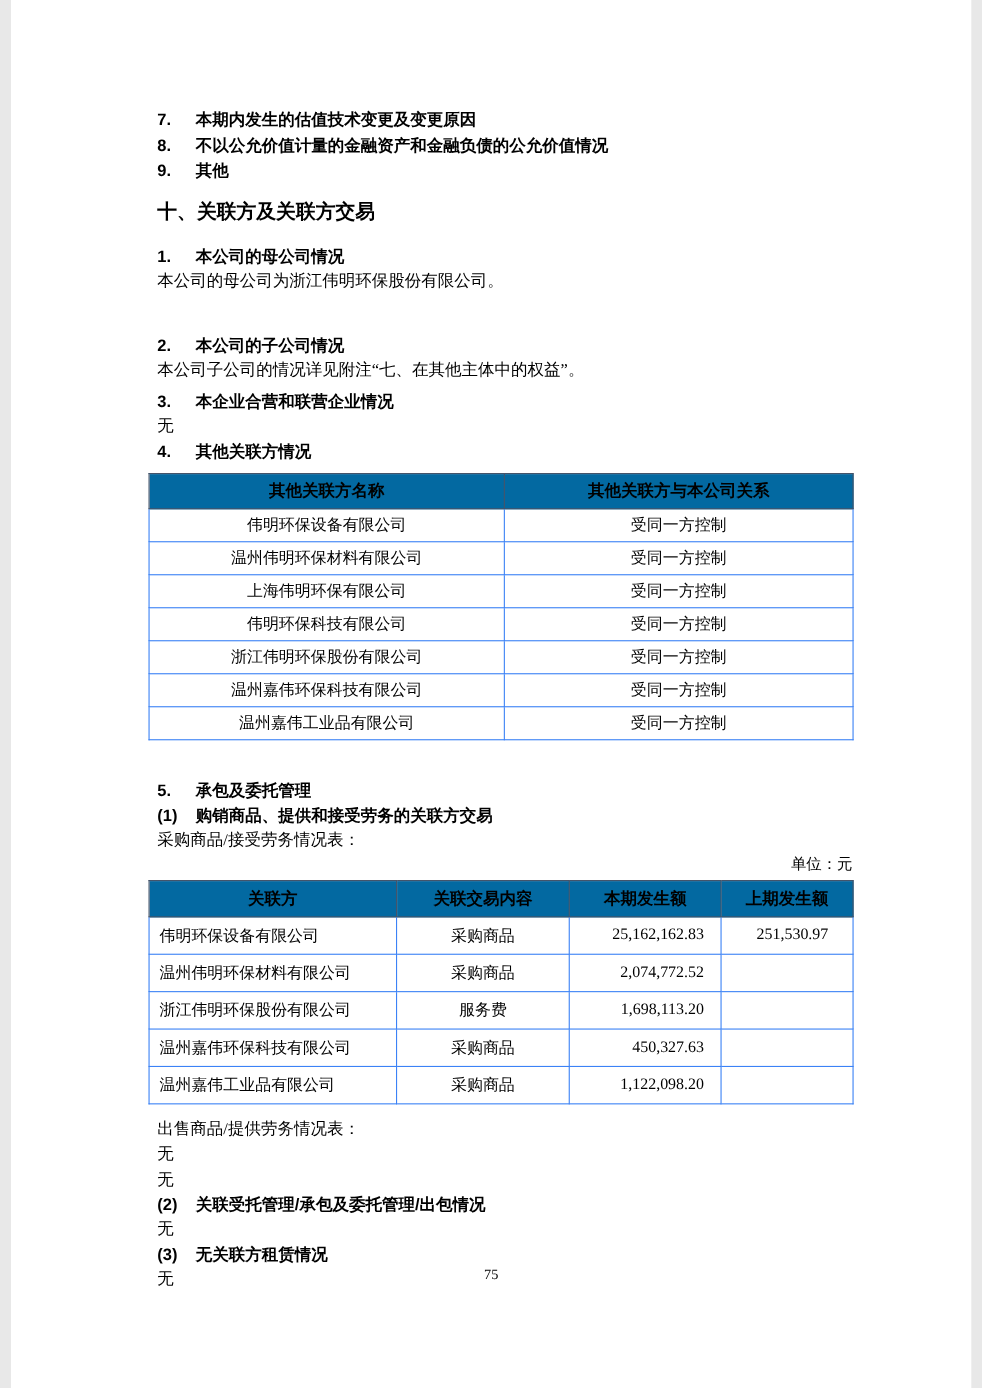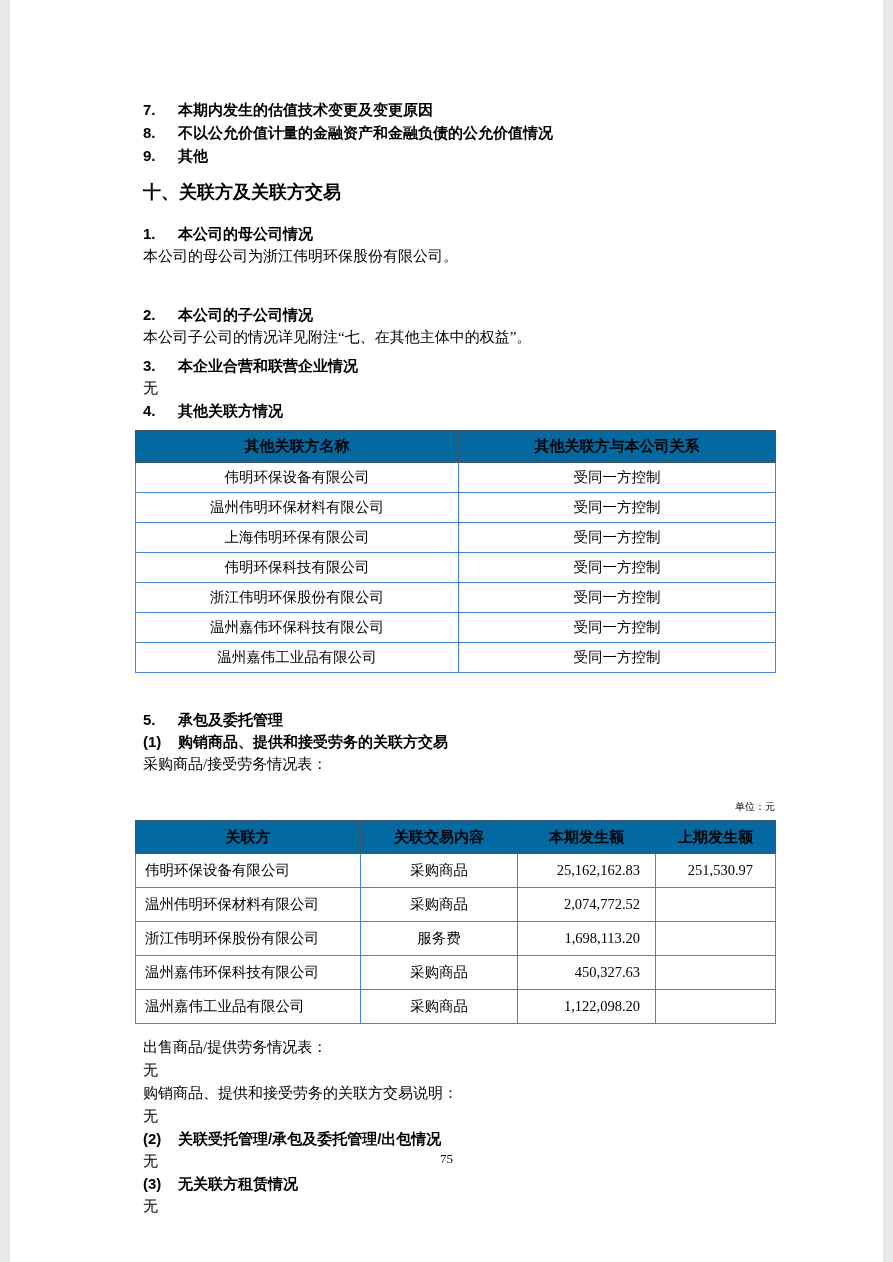--- a/index.html
+++ b/index.html
@@ -56,22 +56,22 @@
   .tbl1 { margin-top:8px; }
   .tbl1 th { height:32px; }
   .tbl1 td { height:30px; }
   .tbl2 { margin-top:3px; }
   .tbl2 th { height:33px; }
   .tbl2 td { height:34px; }
   .tbl2 td.c1 { text-align:left; padding-left:9px; }
   .tbl2 td.c3 { text-align:right; padding-right:15px; }
   .tbl2 td.c4 { text-align:right; padding-right:22px; }
   .unit-line {
-    font-size:10px; line-height:20px; text-align:right;
-    margin-top:21px; margin-right:0;
+    font-size:14px; line-height:20px; text-align:right;
+    margin-top:1px; margin-right:0;
   }
   .page-number {
     position:absolute; left:0; right:0; bottom:95px;
     text-align:center; font-size:13px;
     font-family:"Liberation Serif", serif;
   }
 </style>
 </head>
 <body>
 
@@ -205,21 +205,20 @@
           <td class="c1">温州嘉伟工业品有限公司</td>
           <td class="c2">采购商品</td>
           <td class="c3">1,122,098.20</td>
           <td class="c4"></td>
         </tr>
       </tbody>
     </table>
 
     <div class="body-line mt12">出售商品/提供劳务情况表：</div>
     <div class="body-line">无</div>
-    <div class="body-line">购销商品、提供和接受劳务的关联方交易说明：</div>
     <div class="body-line">无</div>
     <div class="sub-heading">
       <span class="num-col-sm">(2)</span><span>关联受托管理/承包及委托管理/出包情况</span>
     </div>
     <div class="body-line">无</div>
     <div class="sub-heading">
       <span class="num-col-sm">(3)</span><span>无关联方租赁情况</span>
     </div>
     <div class="body-line">无</div>
 

